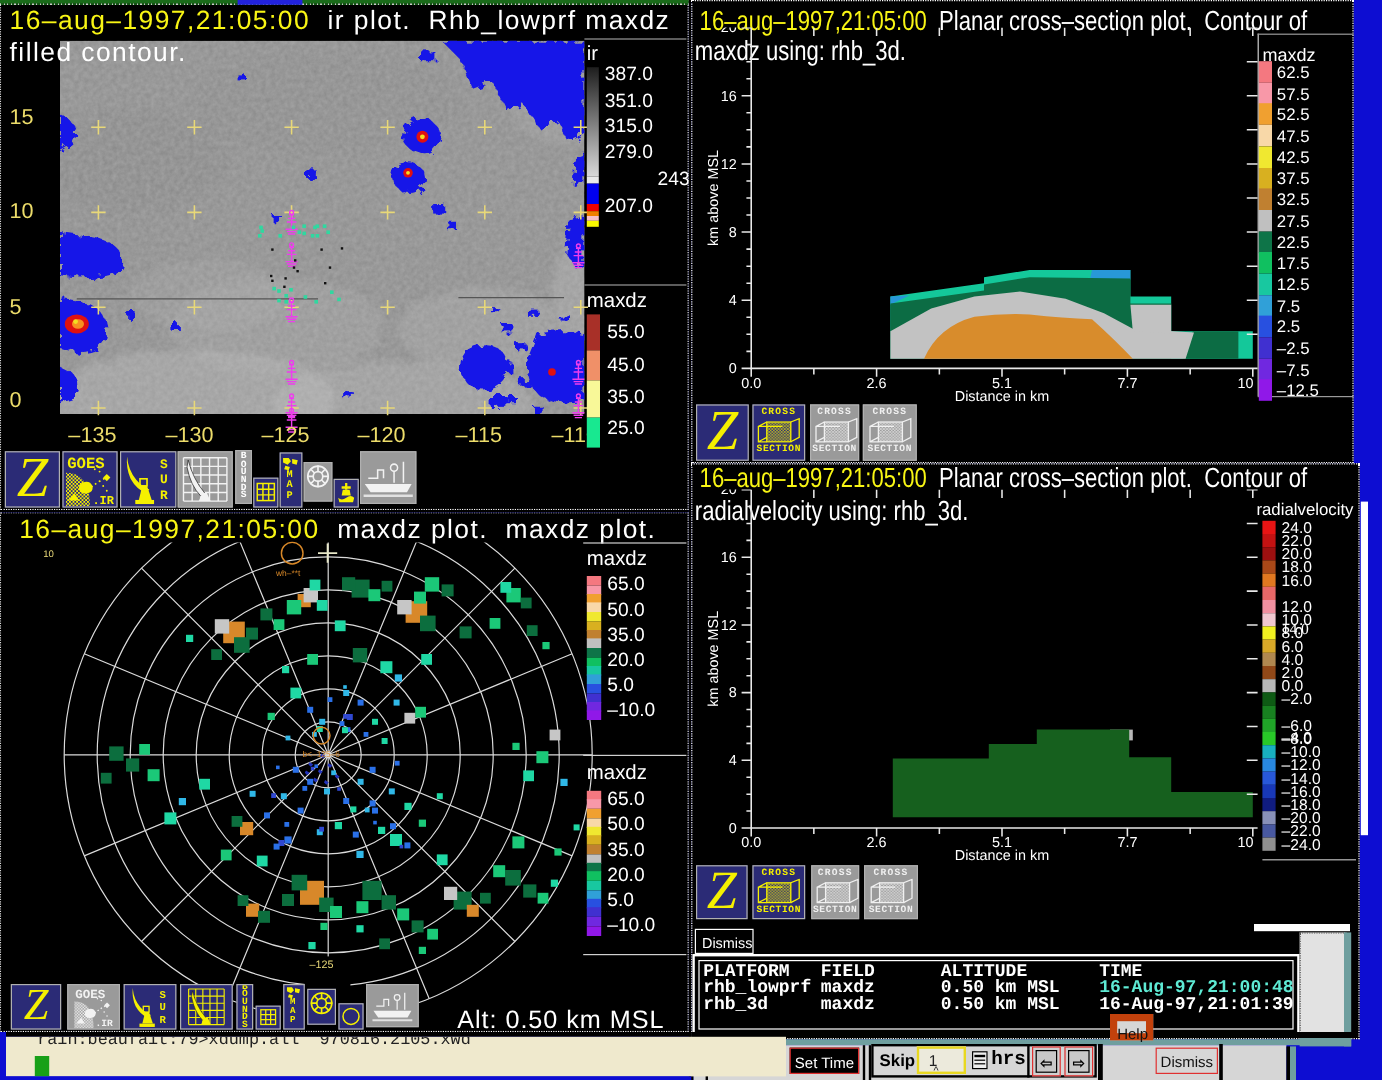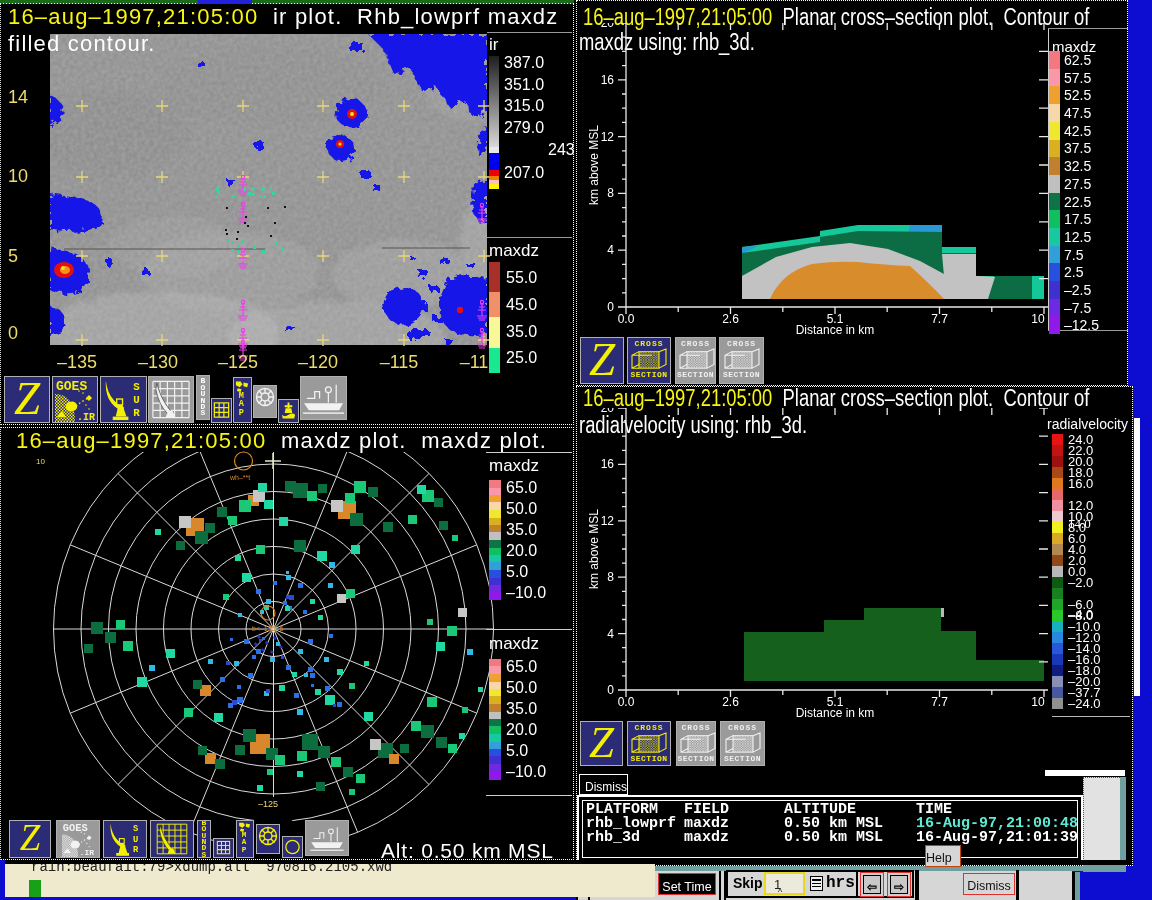--- a/index.html
+++ b/index.html
@@ -158,21 +158,21 @@
       <rect x="284" y="206" width="2" height="2" fill="#101010"></rect>
       <rect x="270" y="235" width="2" height="2" fill="#101010"></rect>
       <rect x="226" y="233" width="2" height="2" fill="#101010"></rect>
       <rect x="247" y="225" width="2" height="2" fill="#101010"></rect>
       <rect x="226" y="207" width="2" height="2" fill="#101010"></rect>
       <rect x="236" y="238" width="2" height="2" fill="#101010"></rect>
       <rect x="237" y="231" width="2" height="2" fill="#101010"></rect>
     </svg>
 <div style="position:absolute;left:8px;top:4px;white-space:pre;font-size:22px;letter-spacing:1.2px;font-family:'Liberation Sans', sans-serif;"><span style="color:#f8f514">16–aug–1997,21:05:00</span><span style="color:#fff">&nbsp; ir plot. &nbsp;Rhb_lowprf maxdz</span></div>
 <div style="position:absolute;left:8px;top:31px;white-space:pre;font-size:22px;letter-spacing:1.2px;font-family:'Liberation Sans', sans-serif;"><span style="color:#fff">filled contour.</span></div>
-<div style="position:absolute;left:8px;top:87px;white-space:pre;color:#ecdc6a;font-size:18px;font-family:'Liberation Sans', sans-serif;">14</div>
+<div style="position:absolute;left:8px;top:87px;white-space:pre;color:#ecdc6a;font-size:18px;font-family:'Liberation Sans', sans-serif;">15</div>
 <div style="position:absolute;left:8px;top:166px;white-space:pre;color:#ecdc6a;font-size:18px;font-family:'Liberation Sans', sans-serif;">10</div>
 <div style="position:absolute;left:8px;top:246px;white-space:pre;color:#ecdc6a;font-size:18px;font-family:'Liberation Sans', sans-serif;">5</div>
 <div style="position:absolute;left:8px;top:323px;white-space:pre;color:#ecdc6a;font-size:18px;font-family:'Liberation Sans', sans-serif;">0</div>
 <div style="position:absolute;left:37px;top:352px;white-space:pre;width:80px;text-align:center;color:#ecdc6a;font-size:18px;font-family:'Liberation Sans', sans-serif;">–135</div>
 <div style="position:absolute;left:118px;top:352px;white-space:pre;width:80px;text-align:center;color:#ecdc6a;font-size:18px;font-family:'Liberation Sans', sans-serif;">–130</div>
 <div style="position:absolute;left:198px;top:352px;white-space:pre;width:80px;text-align:center;color:#ecdc6a;font-size:18px;font-family:'Liberation Sans', sans-serif;">–125</div>
 <div style="position:absolute;left:278px;top:352px;white-space:pre;width:80px;text-align:center;color:#ecdc6a;font-size:18px;font-family:'Liberation Sans', sans-serif;">–120</div>
 <div style="position:absolute;left:359px;top:352px;white-space:pre;width:80px;text-align:center;color:#ecdc6a;font-size:18px;font-family:'Liberation Sans', sans-serif;">–115</div>
 <div style="position:absolute;left:439px;top:352px;white-space:pre;width:80px;text-align:center;color:#ecdc6a;font-size:18px;font-family:'Liberation Sans', sans-serif;">–110</div>
 <div style="position:absolute;left:487px;top:32px;width:85px;height:1px;background:#999;"></div>
@@ -764,21 +764,21 @@
 <div style="position:absolute;left:1068px;top:630px;white-space:pre;color:#fff;font-size:13px;font-family:'Liberation Sans', sans-serif;">–12.0</div>
 <div style="position:absolute;left:1052px;top:643px;width:11px;height:11px;background:#2858d8;"></div>
 <div style="position:absolute;left:1068px;top:641px;white-space:pre;color:#fff;font-size:13px;font-family:'Liberation Sans', sans-serif;">–14.0</div>
 <div style="position:absolute;left:1052px;top:654px;width:11px;height:11px;background:#1838b8;"></div>
 <div style="position:absolute;left:1068px;top:652px;white-space:pre;color:#fff;font-size:13px;font-family:'Liberation Sans', sans-serif;">–16.0</div>
 <div style="position:absolute;left:1052px;top:665px;width:11px;height:11px;background:#101c80;"></div>
 <div style="position:absolute;left:1068px;top:663px;white-space:pre;color:#fff;font-size:13px;font-family:'Liberation Sans', sans-serif;">–18.0</div>
 <div style="position:absolute;left:1052px;top:676px;width:11px;height:11px;background:#8890b8;"></div>
 <div style="position:absolute;left:1068px;top:674px;white-space:pre;color:#fff;font-size:13px;font-family:'Liberation Sans', sans-serif;">–20.0</div>
 <div style="position:absolute;left:1052px;top:687px;width:11px;height:11px;background:#4858a0;"></div>
-<div style="position:absolute;left:1068px;top:685px;white-space:pre;color:#fff;font-size:13px;font-family:'Liberation Sans', sans-serif;">–37.7</div>
+<div style="position:absolute;left:1068px;top:685px;white-space:pre;color:#fff;font-size:13px;font-family:'Liberation Sans', sans-serif;">–22.0</div>
 <div style="position:absolute;left:1052px;top:698px;width:11px;height:11px;background:#909090;"></div>
 <div style="position:absolute;left:1068px;top:696px;white-space:pre;color:#fff;font-size:13px;font-family:'Liberation Sans', sans-serif;">–24.0</div>
 <div style="position:absolute;left:1052px;top:716px;width:78px;height:1px;background:#b8b8b8;"></div>
 <div style="position:absolute;left:580px;top:721px;width:43px;height:45px;background:#2b2b76;border:1px solid #b0b0b0;box-sizing:border-box;overflow:hidden">
       <div style="width:41px;height:43px;display:flex;align-items:center;justify-content:center;">
         <span style="font:italic 45px 'Liberation Serif';color:#f5f000;margin-top:-4px">Z</span>
       </div>
     </div>
 <div style="position:absolute;left:627px;top:721px;width:44px;height:45px;background:#2b2b76;border:1px solid #b0b0b0;box-sizing:border-box;">
       <div style="text-align:center;font-family:'Liberation Mono', monospace;font-weight:bold;font-size:8px;letter-spacing:1px;color:#f5f000;margin-top:1px">CROSS</div>
@@ -867,21 +867,21 @@
     </div>
 <div style="position:absolute;left:826px;top:874px;white-space:pre;color:#000;font-weight:bold;font-size:16px;font-family:'Liberation Mono', monospace;">hrs</div>
 <div style="position:absolute;left:856px;top:871px;width:2px;height:27px;background:#000;"></div>
 <div style="position:absolute;left:860px;top:872px;width:24px;height:25px;border:1px solid #e03030;background:#d0d0d0;box-sizing:border-box;">
       <div style="margin:2px;height:17px;border:1px solid #000;background:#c8c8c8;text-align:center;"><span style="font-size:12px;font-weight:bold;color:#000;position:relative;top:1px">⇦</span></div>
     </div>
 <div style="position:absolute;left:887px;top:872px;width:24px;height:25px;border:1px solid #e03030;background:#d0d0d0;box-sizing:border-box;">
       <div style="margin:2px;height:17px;border:1px solid #000;background:#c8c8c8;text-align:center;"><span style="font-size:12px;font-weight:bold;color:#000;position:relative;top:1px">⇨</span></div>
     </div>
 <div style="position:absolute;left:915px;top:870px;width:4px;height:30px;background:#000;"></div>
-<div style="position:absolute;left:925px;top:845px;width:36px;height:22px;background:#d6d6d6;border:1px solid #c2410c;box-sizing:border-box;text-align:left;"><span style="color:#111;font-size:12.5px;font-family:'Liberation Sans', sans-serif;;position:relative;top:2px">Help</span></div>
+<div style="position:absolute;left:925px;top:845px;width:36px;height:22px;background:#d6d6d6;border:6px solid #c2410c;box-sizing:border-box;text-align:right;"><span style="color:#111;font-size:12.5px;font-family:'Liberation Sans', sans-serif;;position:relative;top:2px">Help</span></div>
 <div style="position:absolute;left:963px;top:873px;width:52px;height:22px;background:#d6d6d6;border:1px solid #e03030;box-sizing:border-box;text-align:center;"><span style="color:#111;font-size:12.5px;font-family:'Liberation Sans', sans-serif;;position:relative;top:2px">Dismiss</span></div>
 <div style="position:absolute;left:1016px;top:870px;width:3px;height:30px;background:#000;"></div>
 <div style="position:absolute;left:0px;top:860px;width:576px;height:4px;background:#000;"></div>
 <div style="position:absolute;left:5px;top:864px;width:650px;height:33px;background:#efe9cd;overflow:hidden;">
       <div style="position:absolute;left:26px;top:-5px;color:#222;font-size:14px;font-family:'Liberation Mono', monospace;white-space:pre">rain:beaufait:79&gt;xdump.all  970816.2105.xwd</div>
     </div>
 <div style="position:absolute;left:29px;top:880px;width:12px;height:17px;background:#18a018;"></div>
 <div style="position:absolute;left:0px;top:897px;width:576px;height:3px;background:#0d0dd2;"></div>
 <div style="position:absolute;left:0px;top:860px;width:5px;height:40px;background:#0d0dd2;"></div>
 </div>

